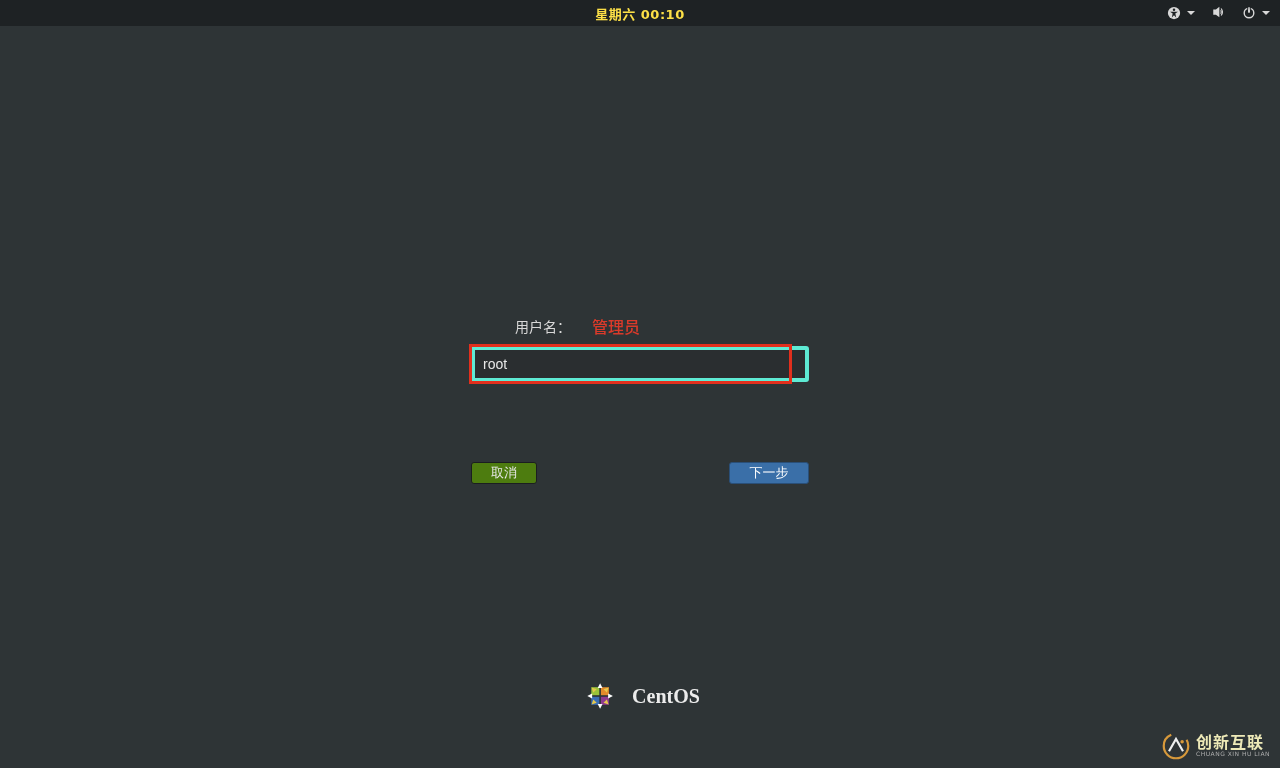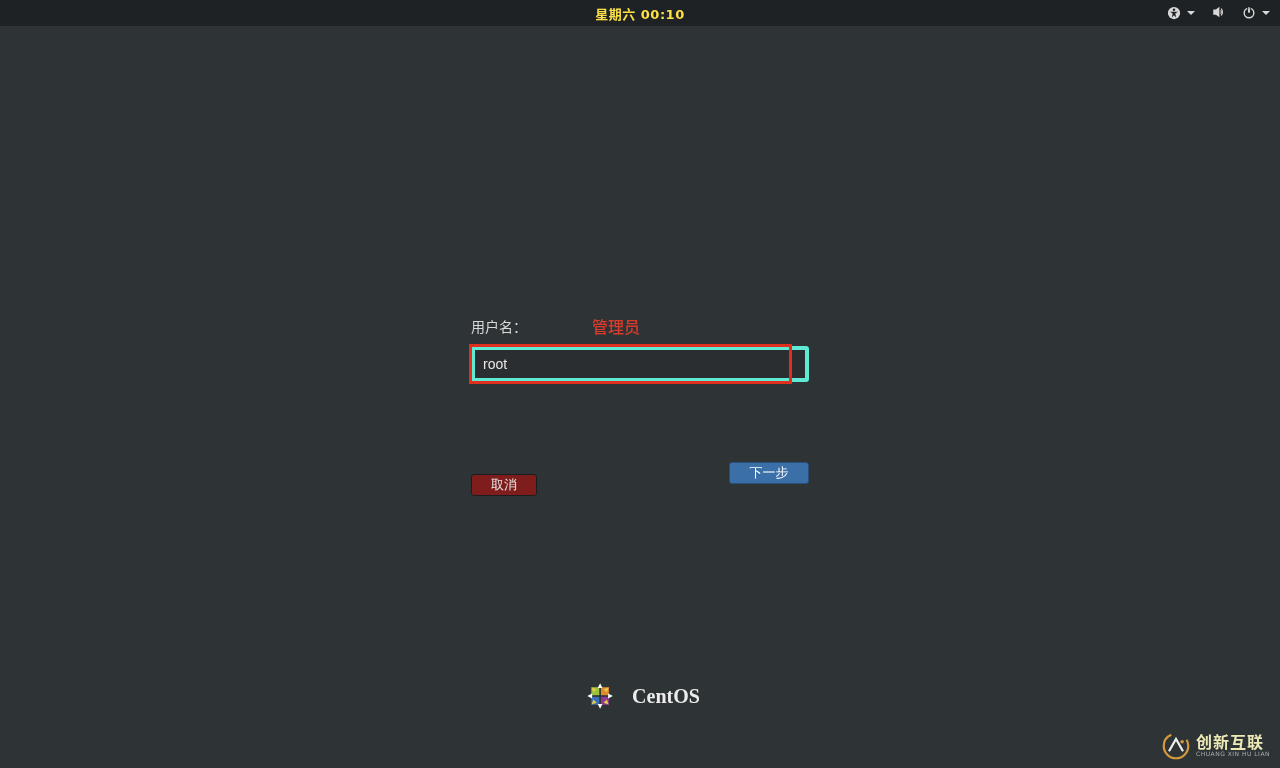--- a/index.html
+++ b/index.html
@@ -9,31 +9,31 @@
 
 .topbar { position: absolute; top: 0; left: 0; right: 0; height: 26px; background: #1e2224; color: #fde047; font-size: 13px; display: flex; align-items: center; }
 .topbar .center { position: absolute; left: 50%; transform: translateX(-50%); font-weight: 600; letter-spacing: 0.5px; }
 .topbar .right { position: absolute; right: 10px; display: flex; align-items: center; gap: 16px; }
 .topbar .ico-group { display: flex; align-items: center; gap: 6px; }
 .topbar svg { fill: #d8d8d8; }
 .caret { width: 0; height: 0; border-left: 4px solid transparent; border-right: 4px solid transparent; border-top: 4px solid #d8d8d8; display: inline-block; }
 
 
 .login-area { position: absolute; left: 471px; top: 316px; width: 338px; }
-.label-row { display: flex; align-items: center; margin-bottom: 10px; }
+.label-row { display: flex; align-items: center; margin-bottom: 10px; margin-left: 44px; }
 .username-label { font-size: 14px; color: #d8d8d8; }
 .annotation { position: absolute; left: 121px; top: -2px; font-size: 16px; color: #da3a2a; font-weight: 500; }
 .input-wrap { position: relative; width: 338px; }
 .username-input { width: 338px; height: 36px; background: #2a2e30; border: 4px solid #5eead4; border-radius: 3px; color: #e8e8e8; font-size: 14px; padding: 0 8px; outline: none; }
 .red-box { position: absolute; left: -2px; top: -2px; width: 323px; height: 40px; border: 3px solid #e22f1d; pointer-events: none; }
 
 
 .btn-row { position: absolute; left: 471px; top: 462px; width: 338px; display: flex; justify-content: space-between; }
 .btn { height: 22px; padding: 0 14px; font-size: 13px; border-radius: 3px; border: 1px solid #1b1e20; cursor: pointer; display: flex; align-items: center; justify-content: center; }
-.btn-cancel { background: #7f1d1d; color: #e8e8e8; min-width: 66px; margin-top: 12px; }
+.btn-cancel { background: #4d7c0f; color: #e8e8e8; min-width: 66px; }
 .btn-next { background: #3a6fa8; color: #fff; border-color: #2a4f78; min-width: 80px; }
 
 
 .centos { position: absolute; left: 50%; top: 676px; transform: translateX(-50%); display: flex; align-items: center; gap: 12px; font-family: Liberation Serif, serif; }
 .centos-text { font-size: 20px; font-weight: 700; color: #ececec; }
 
 
 .watermark { position: absolute; right: 10px; bottom: 8px; display: flex; align-items: center; gap: 6px; opacity: 0.92; }
 .watermark .wm-text { display: flex; flex-direction: column; line-height: 1; }
 .watermark .wm-cn { font-size: 16px; font-weight: 700; color: #fef9c3; letter-spacing: 1px; }

